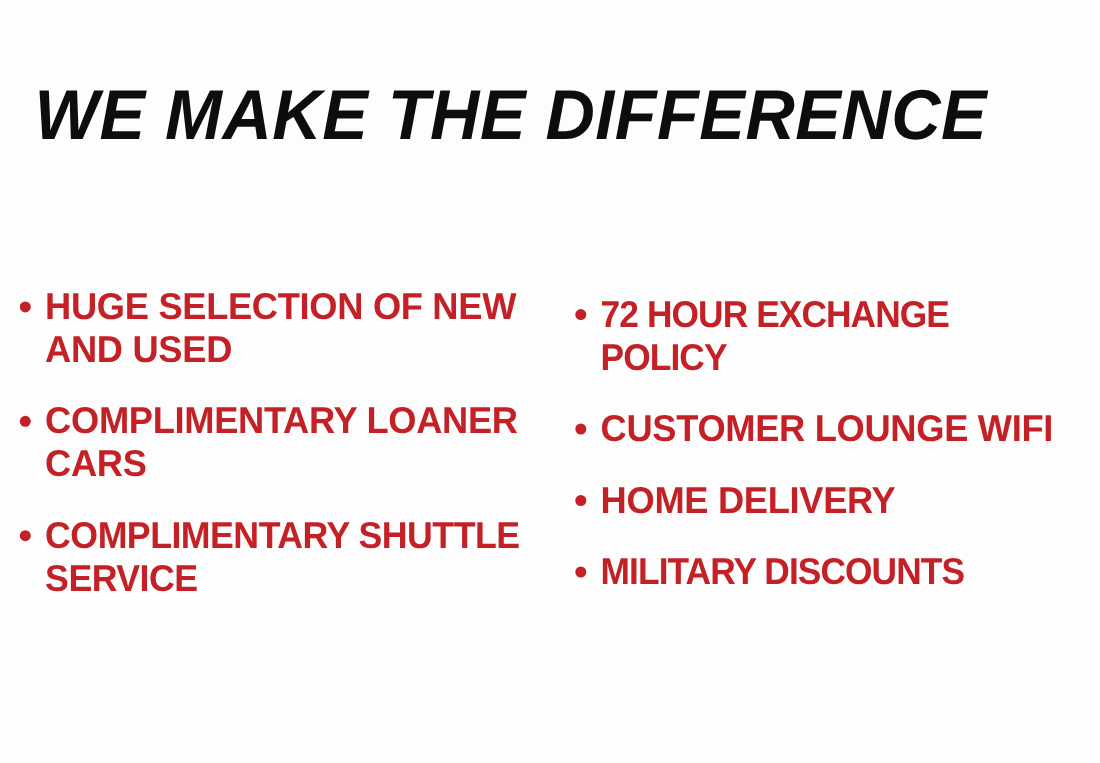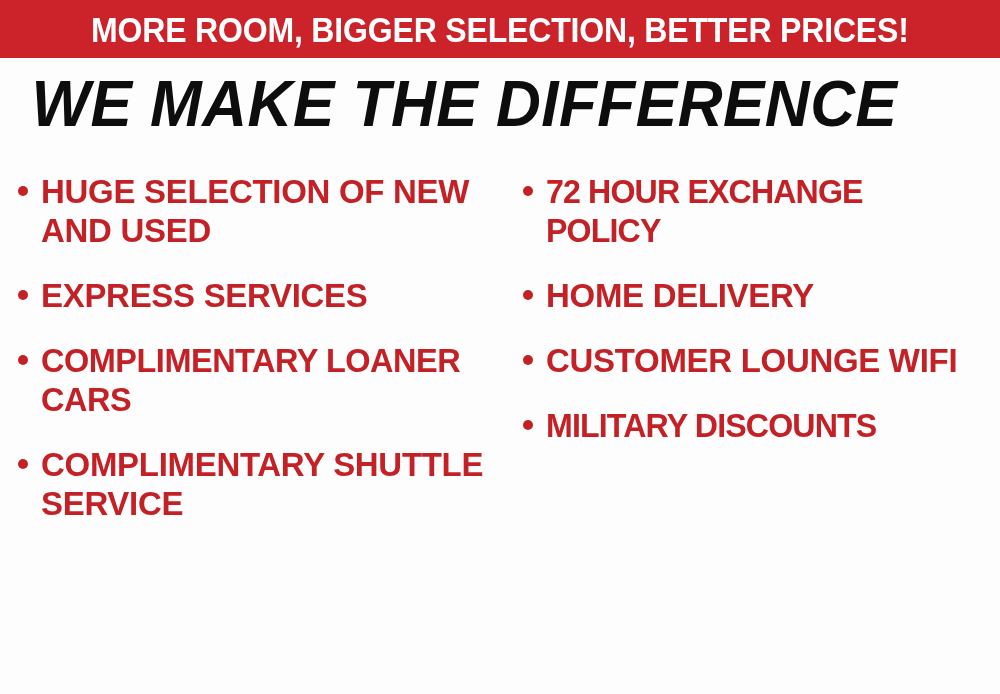--- a/index.html
+++ b/index.html
@@ -71,25 +71,25 @@
     white-space: nowrap;
     transform: scaleX(0.97);
     transform-origin: center center;
     text-transform: uppercase;
   }
 
   
   #columns {
     position: absolute;
     left: 0;
-    top: 172px;
+    top: 156px;
     width: 1000px;
     height: 520px;
     display: flex;
-    align-items: flex-start;
+    align-items: center;
   }
 
   .column {
     box-sizing: border-box;
   }
 
   #column-left {
     width: 505px;
     padding-left: 18px;
     padding-right: 6px;
@@ -140,41 +140,34 @@
   #column-left .bullet-item:nth-child(3) .bullet-text {
     letter-spacing: -0.5px;
     transform: scaleX(0.955);
   }
 </style>
 </head>
 <body>
 
 <div id="banner">
 
-  <div id="header-band">
-    <div id="header-text">MORE ROOM, BIGGER SELECTION, BETTER PRICES!</div>
-  </div>
 
   <div id="headline">
     <div id="headline-text">WE MAKE THE DIFFERENCE</div>
   </div>
 
   <div id="columns">
 
     <div class="column" id="column-left">
 
       <div class="bullet-item">
         <span class="bullet-dot"></span>
         <span class="bullet-text">HUGE SELECTION OF NEW AND USED</span>
       </div>
 
-      <div class="bullet-item">
-        <span class="bullet-dot"></span>
-        <span class="bullet-text">EXPRESS SERVICES</span>
-      </div>
 
 
       <div class="bullet-item">
         <span class="bullet-dot"></span>
         <span class="bullet-text">COMPLIMENTARY LOANER CARS</span>
       </div>
 
       <div class="bullet-item">
         <span class="bullet-dot"></span>
         <span class="bullet-text">COMPLIMENTARY SHUTTLE SERVICE</span>
@@ -184,30 +177,30 @@
 
     <div class="column" id="column-right">
 
       <div class="bullet-item">
         <span class="bullet-dot"></span>
         <span class="bullet-text">72 HOUR EXCHANGE POLICY</span>
       </div>
 
       <div class="bullet-item">
         <span class="bullet-dot"></span>
+        <span class="bullet-text">CUSTOMER LOUNGE WIFI</span>
+      </div>
+
+      <div class="bullet-item">
+        <span class="bullet-dot"></span>
         <span class="bullet-text">HOME DELIVERY</span>
       </div>
 
       <div class="bullet-item">
         <span class="bullet-dot"></span>
-        <span class="bullet-text">CUSTOMER LOUNGE WIFI</span>
-      </div>
-
-      <div class="bullet-item">
-        <span class="bullet-dot"></span>
         <span class="bullet-text">MILITARY DISCOUNTS</span>
       </div>
 
 
 
     </div>
 
   </div>
 
 </div>

